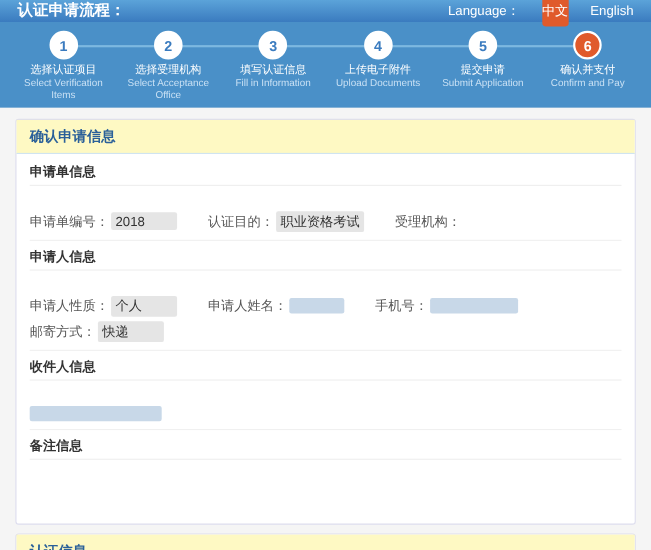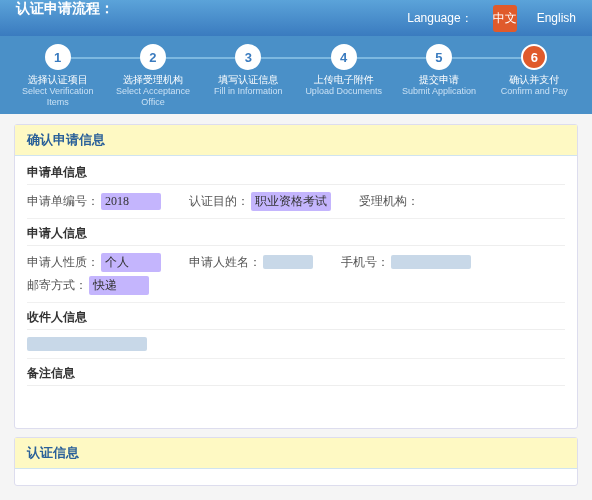--- a/index.html
+++ b/index.html
@@ -8,22 +8,23 @@
       font-size: 12px;
       background: #f0f0f0;
       width: 592px;
       min-height: 500px;
       color: #333;
     }
 
     
     .header-bar {
       background: linear-gradient(to bottom, #5ba3d9, #3a7bbf);
-      height: 36px;
-      display: flex;
+      height: 20px;
+      display: flex;
+      align-items: center;
       padding: 0 16px;
       justify-content: space-between;
     }
     .header-title {
       color: #fff;
       font-size: 14px;
       font-weight: bold;
     }
     .language-selector {
       display: flex;
@@ -137,45 +138,44 @@
     }
     .section-body {
       padding: 8px 12px;
     }
 
     
     .info-group-title {
       font-size: 12px;
       font-weight: bold;
       color: #333;
-      margin-bottom: 4px;
+      margin-bottom: 20px;
       padding-bottom: 3px;
       border-bottom: 1px solid #eee;
     }
     .info-row {
       display: flex;
       flex-wrap: wrap;
       gap: 4px 28px;
       font-size: 12px;
       color: #444;
       padding: 3px 0;
     }
     .info-field {
       display: inline-flex;
       align-items: center;
       gap: 2px;
     }
     .info-label { color: #555; }
     .info-value {
       color: #333;
-      background: #c4b5fd;
+      background: #e5e5e5;
       padding: 1px 4px;
       border-radius: 2px;
       min-width: 60px;
-      font-family: Liberation Serif, serif;
     }
     .btn {
       padding: 5px 0;
       border-radius: 3px;
       font-size: 12px;
       cursor: pointer;
       border: none;
     }
 
     

